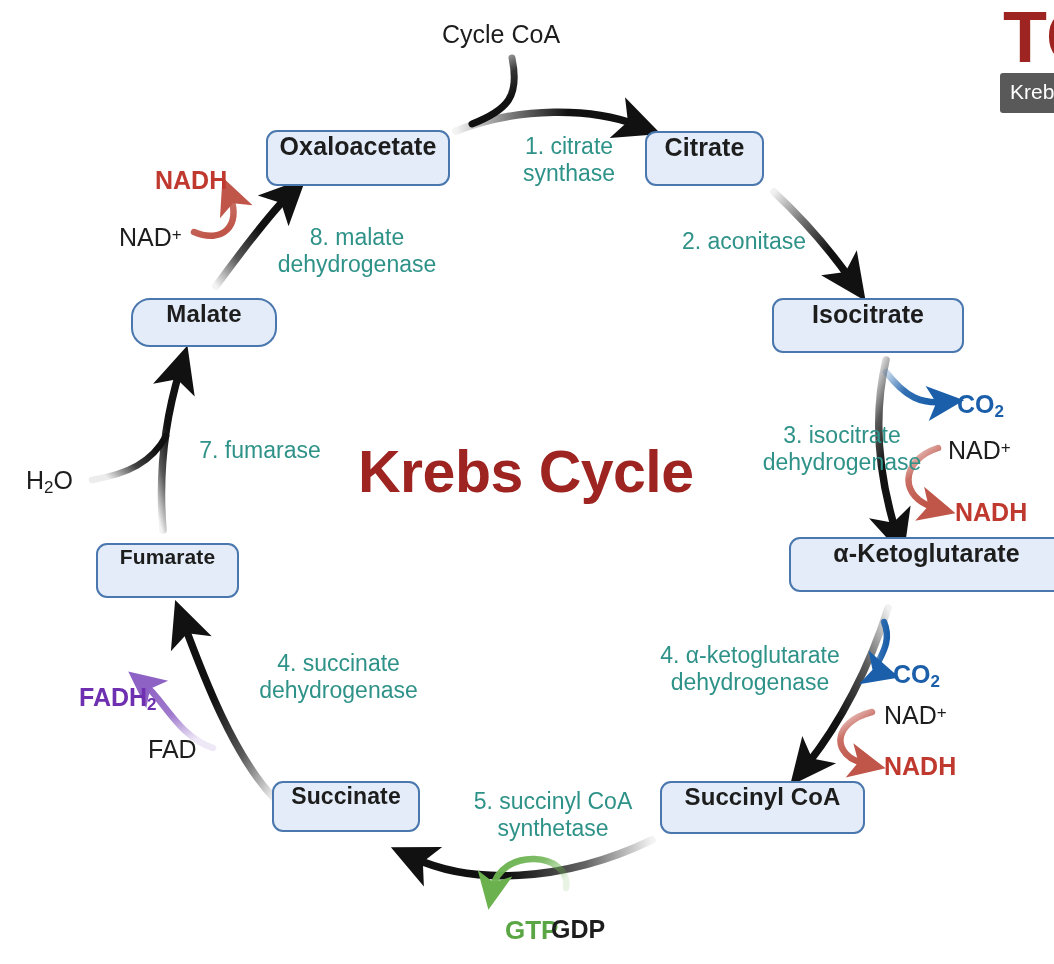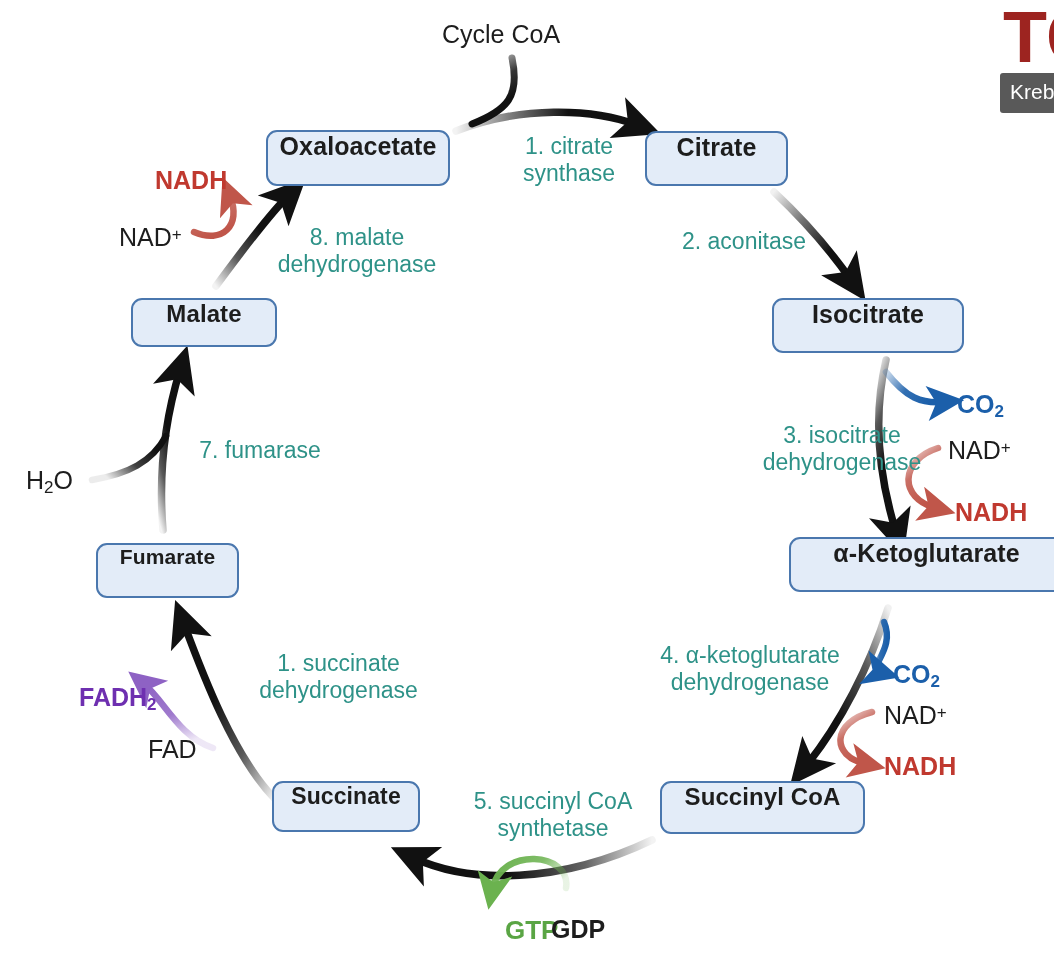--- a/index.html
+++ b/index.html
@@ -224,62 +224,63 @@
 
     <path d="M163,530 C158,470 166,416 180,370" fill="none" stroke="url(#fade-fum-mal)" stroke-width="7.5" stroke-linecap="round" marker-end="url(#ah-black)"></path>
 
     <path d="M92,480 C128,474 152,462 166,436" fill="none" stroke="url(#fade-h2o)" stroke-width="6.5" stroke-linecap="round"></path>
 
     <path d="M216,286 C244,248 268,216 288,196" fill="none" stroke="url(#fade-mal-oaa)" stroke-width="7.5" stroke-linecap="round" marker-end="url(#ah-black)"></path>
 
     <path d="M194,232 C222,244 242,226 230,196" fill="none" stroke="url(#fade-red-a)" stroke-width="6.5" stroke-linecap="round" marker-end="url(#ah-red)"></path>
   </svg>
 
+  <div id="center-title" style="left:358px; top:438px;">Krebs Cycle</div>
 
   <div id="corner-heading" style="left:1003px; top:-4px; width:51px;">TC</div>
   <div id="corner-tooltip" style="left:1000px; top:73px; width:54px;">Krebs</div>
 
   <div id="metabolite-host">
       <div class="metabolite" style="left: 266px; top: 130px; width: 184px; height: 56px;">
         <span style="font-size: 25px;">Oxaloacetate</span>
       </div>
-      <div class="metabolite" style="left: 645px; top: 131px; width: 143px; height: 55px;">
+      <div class="metabolite" style="left: 645px; top: 131px; width: 119px; height: 55px;">
         <span style="font-size: 25px;">Citrate</span>
       </div>
       <div class="metabolite" style="left: 772px; top: 298px; width: 192px; height: 55px;">
         <span style="font-size: 25px;">Isocitrate</span>
       </div>
       <div class="metabolite" style="left: 765px; top: 537px; width: 275px; height: 55px; margin-left: 24px;">
         <span style="font-size: 25px;">α-Ketoglutarate</span>
       </div>
       <div class="metabolite" style="left: 660px; top: 781px; width: 205px; height: 53px;">
         <span style="font-size: 24px;">Succinyl CoA</span>
       </div>
       <div class="metabolite" style="left: 272px; top: 781px; width: 148px; height: 51px;">
         <span style="font-size: 23px;">Succinate</span>
       </div>
       <div class="metabolite" style="left: 96px; top: 543px; width: 143px; height: 55px;">
         <span style="font-size: 21px;">Fumarate</span>
       </div>
-      <div class="metabolite" style="left: 131px; top: 298px; width: 146px; height: 49px;">
+      <div class="metabolite" style="left: 131px; top: 298px; width: 146px; height: 49px; border-radius: 19px;">
         <span style="font-size: 24px;">Malate</span>
       </div>
     </div>
 
   <div id="enzyme-host">
       <div class="enzyme" style="left: 494px; top: 133px; width: 150px;">1. citrate
 synthase</div>
       <div class="enzyme" style="left: 664px; top: 228px; width: 160px;">2. aconitase</div>
       <div class="enzyme" style="left: 742px; top: 422px; width: 200px;">3. isocitrate
 dehydrogenase</div>
       <div class="enzyme" style="left: 644px; top: 642px; width: 212px;">4. α-ketoglutarate
 dehydrogenase</div>
       <div class="enzyme" style="left: 461px; top: 788px; width: 184px;">5. succinyl CoA
 synthetase</div>
-      <div class="enzyme" style="left: 246px; top: 650px; width: 185px;">1. succinate
+      <div class="enzyme" style="left: 246px; top: 650px; width: 185px;">4. succinate
 dehydrogenase</div>
       <div class="enzyme" style="left: 169px; top: 437px; width: 150px; margin-left: 16px;">7. fumarase</div>
       <div class="enzyme" style="left: 261px; top: 224px; width: 192px;">8. malate
 dehydrogenase</div>
     </div>
 
   <div id="cofactor-host">
       <div class="cofactor plain" style="left: 442px; top: 22px;">Cycle CoA</div>
       <div class="cofactor nadh" style="left: 155px; top: 168px;">NADH</div>
       <div class="cofactor plain" style="left: 119px; top: 225px;">NAD<sup>+</sup></div>

